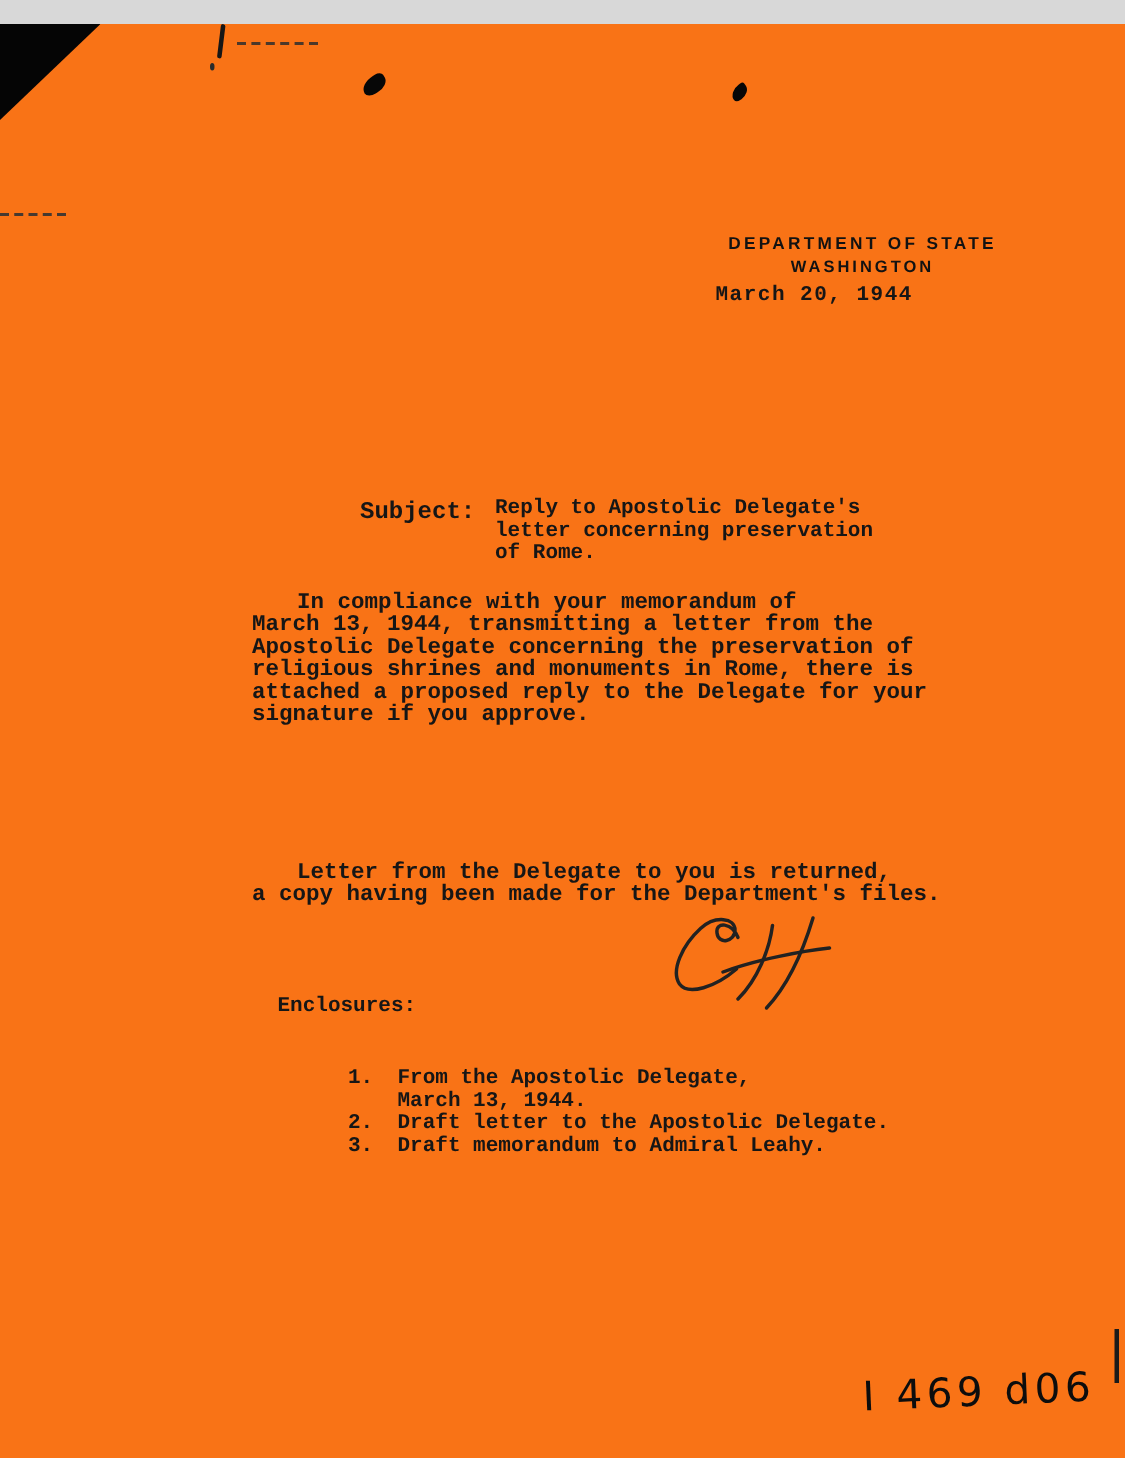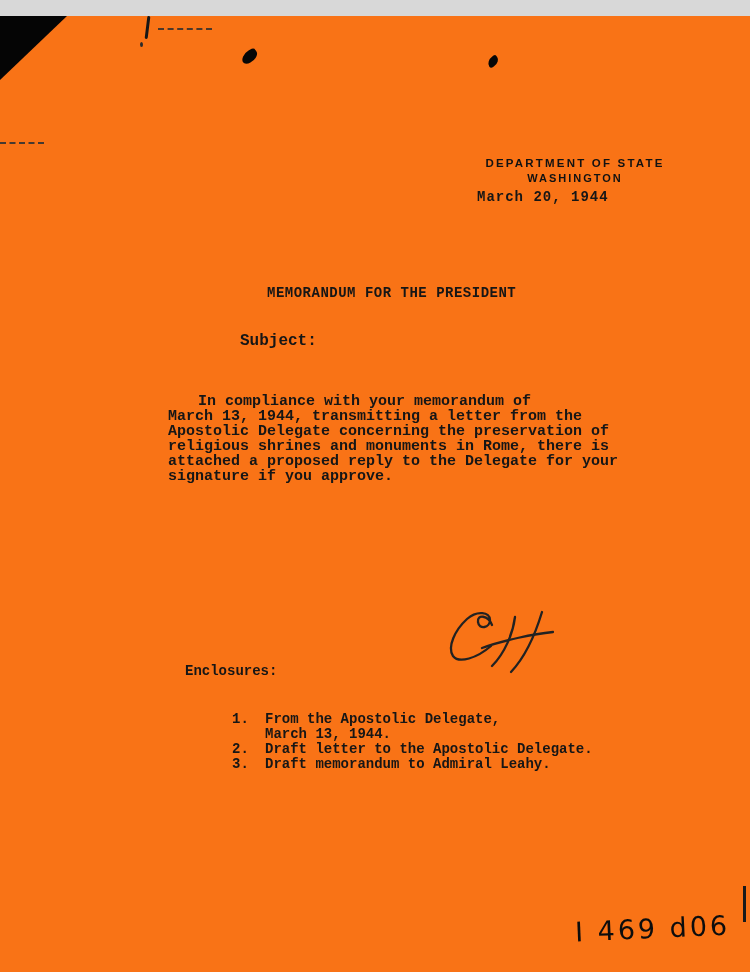--- a/index.html
+++ b/index.html
@@ -60,29 +60,33 @@
   <div class="ink-blob-1"></div>
   <div class="ink-blob-2"></div>
   <div class="edge-line-right"></div>
 
   <div class="letterhead">
     <div class="dept">DEPARTMENT OF STATE</div>
     <div class="city">WASHINGTON</div>
   </div>
   <div class="date">March 20, 1944</div>
 
-  <div class="memo-heading">MEMORANDUM FOR THE PRESIDENT</div>
   <div class="subject-label">Subject:</div>
+  <pre class="subject-text">Reply to Apostolic Delegate's
+letter concerning preservation
+of Rome.</pre>
 
   <pre class="para para-1">In compliance with your memorandum of
 March 13, 1944, transmitting a letter from the
 Apostolic Delegate concerning the preservation of
 religious shrines and monuments in Rome, there is
 attached a proposed reply to the Delegate for your
 signature if you approve.</pre>
+  <pre class="para para-3">Letter from the Delegate to you is returned,
+a copy having been made for the Department's files.</pre>
 
   <div class="signature">
     <svg width="132" height="76" viewBox="0 0 132 76" fill="none" xmlns="http://www.w3.org/2000/svg">
       <g stroke="#222222" stroke-width="2.3" stroke-linecap="round" fill="none">
         <path d="M62,18 C58,8 47,7 48,15 C49,23 60,21 60,13 C60,5 47,3 37,12 C25,23 17,40 23,49 C29,57 47,51 61,39"></path>
         <path d="M85,10 C83,26 75,46 62,59"></path>
         <path d="M52,41 C74,33 104,27 123,25"></path>
         <path d="M112,5 C106,25 96,49 81,65"></path>
       </g>
     </svg>

